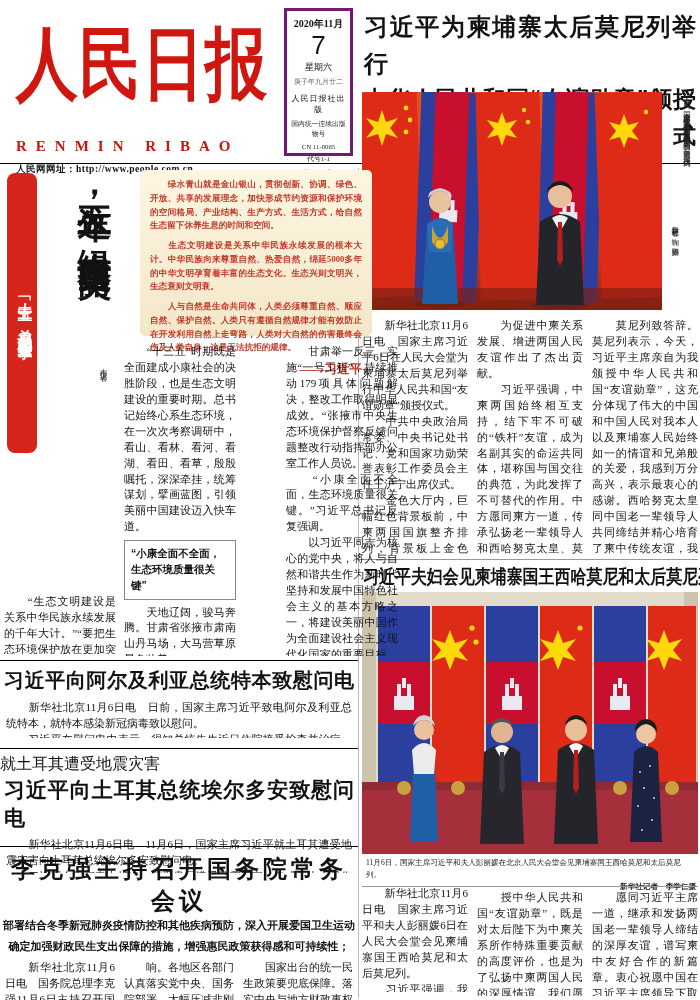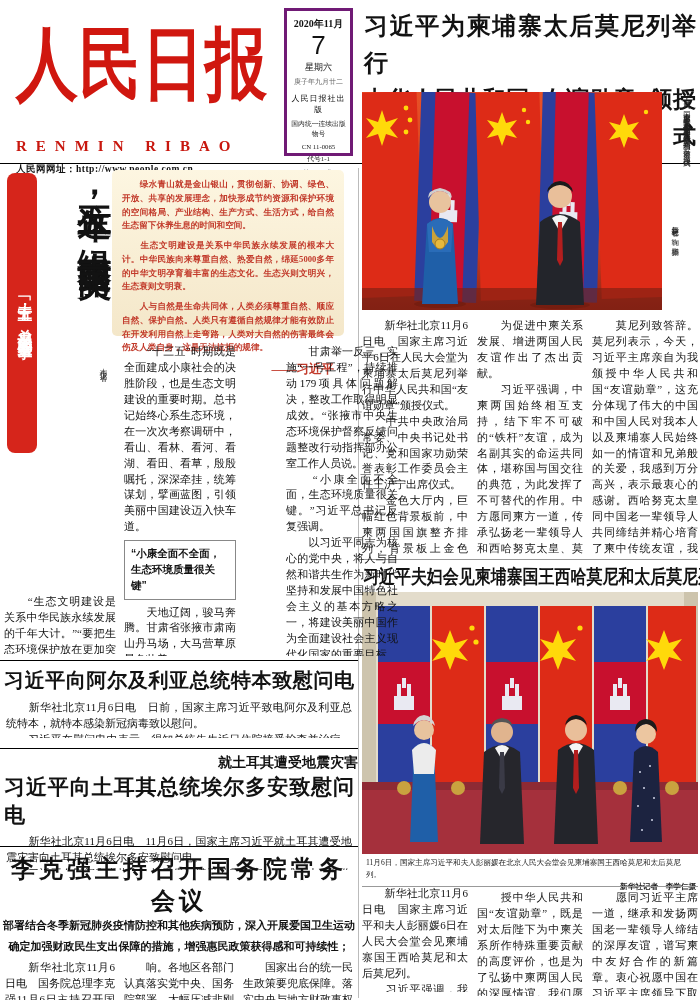--- a/index.html
+++ b/index.html
@@ -1,20 +1,20 @@
 <!DOCTYPE html>
 <html><head>
 <meta charset="utf-8">
 <style>
   html,body{margin:0;padding:0;background:#b7b7b7;}
   .page{position:relative;width:700px;height:1000px;margin:0 auto;background:#ffffff;
         font-family:"Liberation Serif","DejaVu Serif",serif;color:#121212;overflow:hidden;}
   .sans{font-family:"Liberation Sans","DejaVu Sans",sans-serif;}
   .abs{position:absolute;}
-  .just{text-align:justify;text-align-last:justify;font-family:Liberation Serif, serif;}
+  .just{text-align:justify;text-align-last:justify;}
   .smalltext{font-size:11px;line-height:1.45;text-align:justify;white-space:pre-wrap;overflow:hidden;}
   
   .brand-title{font-weight:900;color:#d0170f;font-size:62px;letter-spacing:1px;
                transform:scaleY(1.28);transform-origin:top left;white-space:nowrap;}
   .brand-roman{color:#c8170e;font-weight:bold;font-size:15px;letter-spacing:9px;}
   .brand-url{font-size:9.5px;font-weight:bold;letter-spacing:.5px;}
   .datebox{border:3px solid #701a75;text-align:center;padding:6px 2px 4px 2px;box-sizing:border-box;
            font-family:"Liberation Serif",serif;}
   .datebox .ym{font-size:10px;font-weight:bold;}
   .datebox .day{font-size:26px;line-height:1.1;font-family:"Liberation Sans",sans-serif;}
@@ -35,21 +35,21 @@
   .vbyline{writing-mode:vertical-rl;text-orientation:upright;font-size:7.5px;color:#333;letter-spacing:2px;}
   .quote-box{background:linear-gradient(180deg,#fdf6e1,#f4e7c9);border-radius:5px;
              padding:8px 10px;box-sizing:border-box;color:#c23a2b;}
   .quote-box p{margin:0 0 6px 0;font-size:8.6px;line-height:1.6;font-weight:bold;text-align:justify;}
   .quote-attr{text-align:right;font-size:12.5px;font-weight:900;color:#c23a2b;margin-top:2px;}
   .subhead-box{border:1px solid #888;padding:5px 6px;margin:5px 0 5px 0;font-weight:900;
                font-size:10.5px;line-height:1.5;font-family:"Liberation Sans",sans-serif;}
   
   .sec{border-top:1px solid #000;}
   .cond-head{font-weight:900;font-size:20px;font-family:"Liberation Sans",sans-serif;}
-  .kicker{font-weight:700;font-size:14px;text-align:right;font-family:"Liberation Sans",sans-serif;}
+  .kicker{font-weight:400;font-size:16px;text-align:left;font-family:"Liberation Sans",sans-serif;}
   .sc-head{font-weight:900;font-size:24px;letter-spacing:4px;text-align:center;}
   .sc-deck{font-weight:900;font-size:11px;text-align:center;line-height:1.6;
            font-family:"Liberation Sans",sans-serif;}
   
   .photo-frame{display:block;}
   .vcaption{writing-mode:vertical-rl;font-size:7.3px;line-height:1.6;letter-spacing:1px;color:#222;
             height:218px;overflow:hidden;}
   .vcaption .credit{padding-top:128px;font-size:7.3px;}
   .caption2{font-size:7.6px;color:#222;line-height:1.6;}
   .caption2 .cr{display:block;text-align:right;font-weight:bold;}
@@ -308,21 +308,21 @@
   <div class="abs smalltext" style="left:592px;top:890px;width:106px;height:106px;">　　愿同习近平主席一道，继承和发扬两国老一辈领导人缔结的深厚友谊，谱写柬中友好合作的新篇章。衷心祝愿中国在习近平主席领导下取得新的更大发展。
 　　莫尼列表示，西哈努克太皇和我是中国人民忠诚的老朋友、好朋友。60多年来，我多次访华，每次都能深切感受到中国发生的日新月异的发展变化。习近平主席授予我中华人民共和国“友谊勋章”，我深受感动。我将继续为深化柬中友好作出努力。
 　　王沪宁、丁薛祥、杨洁篪、王毅等参加会见。</div>
 
   <div class="abs" style="left:0;top:166px;width:358px;height:492px;">
     <div class="abs red-tag" style="left:7px;top:7px;width:30px;height:280px;">﹁十三五﹂，总书记关心的这些事</div>
     <div class="abs vhead" style="left:42px;top:10px;width:70px;height:430px;">这五年，绿水青山更美丽</div>
     <div class="abs vbyline" style="left:98px;top:196px;height:70px;">本报记者</div>
     <div class="abs smalltext" style="left:4px;top:428px;width:112px;height:60px;">　　“生态文明建设是关系中华民族永续发展的千年大计。”“要把生态环境保护放在更加突出位置，像保护眼睛一样保护生态环境，像对待生命一样对待生态环境。”……对绿水青山，总书记历来看得很重。</div>
 
-    <div class="abs quote-box" style="left:112px;top:4px;width:232px;height:166px;">
+    <div class="abs quote-box" style="left:140px;top:4px;width:232px;height:166px;">
       <p>　　绿水青山就是金山银山，贯彻创新、协调、绿色、开放、共享的发展理念，加快形成节约资源和保护环境的空间格局、产业结构、生产方式、生活方式，给自然生态留下休养生息的时间和空间。</p>
       <p>　　生态文明建设是关系中华民族永续发展的根本大计。中华民族向来尊重自然、热爱自然，绵延5000多年的中华文明孕育着丰富的生态文化。生态兴则文明兴，生态衰则文明衰。</p>
       <p>　　人与自然是生命共同体，人类必须尊重自然、顺应自然、保护自然。人类只有遵循自然规律才能有效防止在开发利用自然上走弯路，人类对大自然的伤害最终会伤及人类自身，这是无法抗拒的规律。</p>
       <div class="quote-attr">——习近平</div>
     </div>
 
     <div class="abs" style="left:124px;top:178px;width:112px;height:312px;overflow:hidden;">
       <div class="smalltext">　　“十三五”时期既是全面建成小康社会的决胜阶段，也是生态文明建设的重要时期。总书记始终心系生态环境，在一次次考察调研中，看山、看林、看河、看湖、看田、看草，殷殷嘱托，深深牵挂，统筹谋划，擘画蓝图，引领美丽中国建设迈入快车道。</div>
       <div class="subhead-box">“小康全面不全面，生态环境质量很关键”</div>
       <div class="smalltext">　　天地辽阔，骏马奔腾。甘肃省张掖市肃南山丹马场，大马营草原景色壮美。

